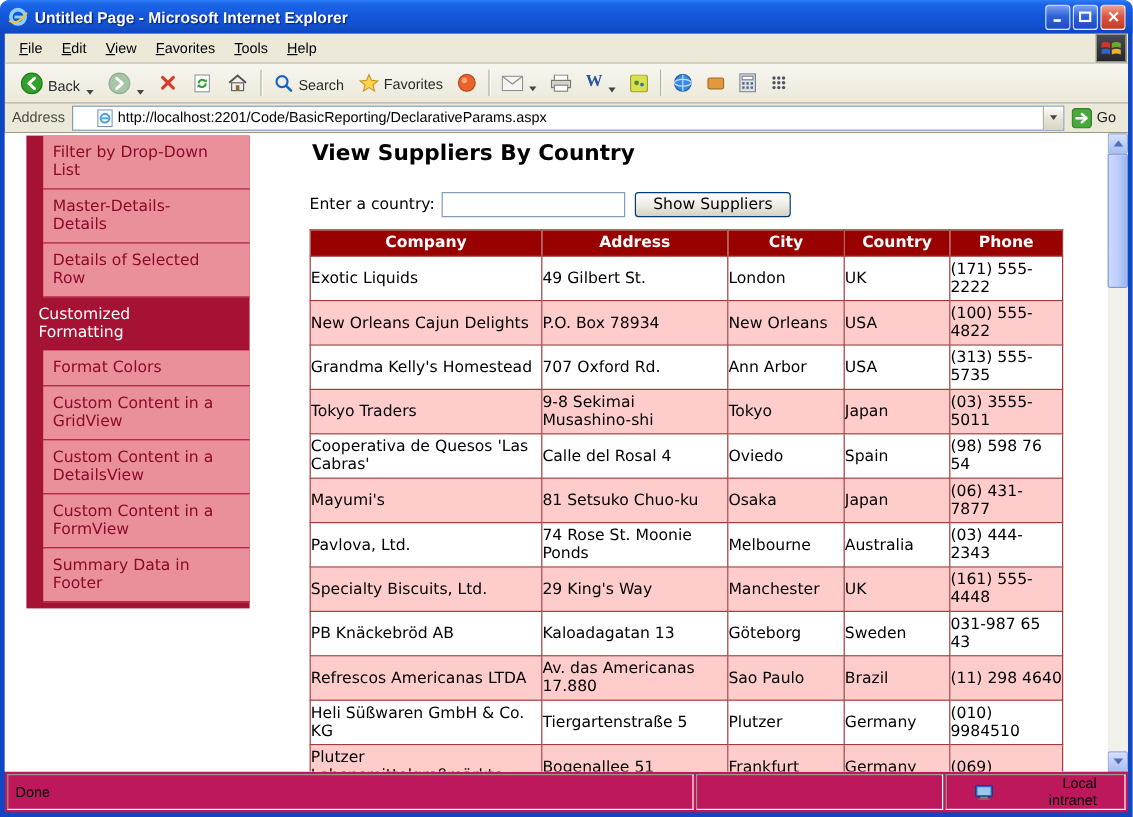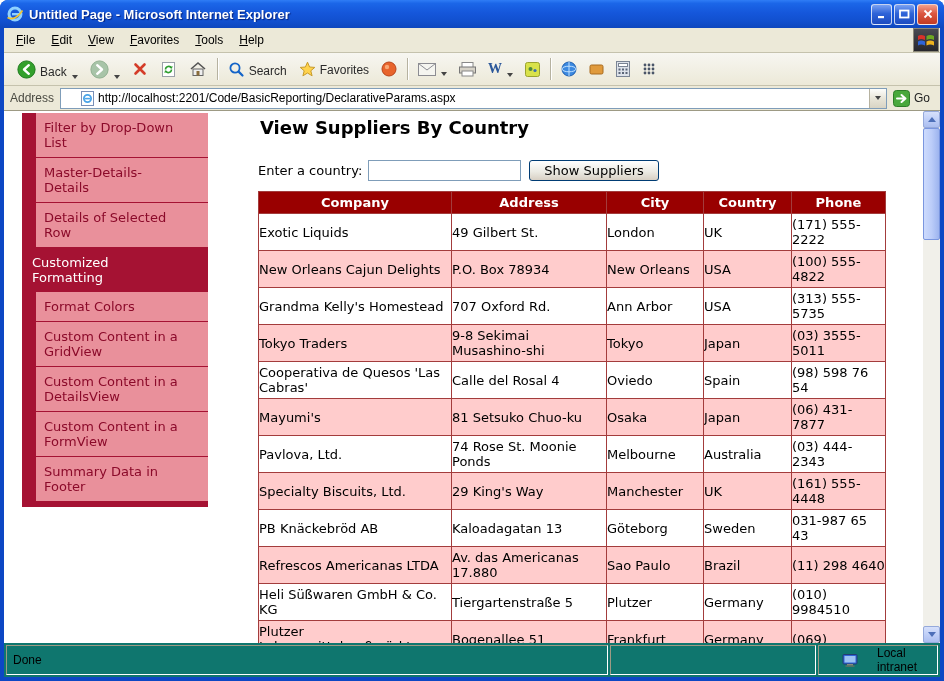--- a/index.html
+++ b/index.html
@@ -155,28 +155,28 @@
   .sb-thumb{
     position:absolute; top:0; left:0; width:17px; height:112px;
     background:linear-gradient(90deg,#CDDBFD,#BCCDF9 50%,#9DB4EF);
     border:1px solid #7A96DF; border-radius:2px;
   }
   .arrow-up{ width:0; height:0; border:4px solid transparent; border-bottom:5px solid #4D6FB8; margin-top:-4px; }
   .arrow-down{ width:0; height:0; border:4px solid transparent; border-top:5px solid #4D6FB8; margin-bottom:-4px; }
 
   
   .statusbar{
-    flex:0 0 23px; background:#0f766e;
+    flex:0 0 23px; background:#be185d;
     display:flex; align-items:stretch; gap:2px; padding:2px 2px;
-    font-size:12px; color:#000;
+    font-size:12px; color:#000;text-align:right;
   }
   .sb-panel{ border:1px solid; border-color:#9D9A84 #FFFFFF #FFFFFF #9D9A84; display:flex; align-items:center; }
   .sb-done{ flex:1; padding:0 6px; }
   .sb-mid{ width:206px; }
-  .sb-zone{ width:120px; padding:0 23px; gap:19px; }
+  .sb-zone{ width:150px; padding:0 23px; gap:19px; }
 </style>
 </head>
 <body>
 
 <div class="window">
 
   <div class="titlebar">
     <span class="ie-icon">
       <svg width="18" height="16" viewBox="0 0 18 16">
         <circle cx="9" cy="8" r="6" fill="none" stroke="#8FD0FF" stroke-width="3"></circle>

